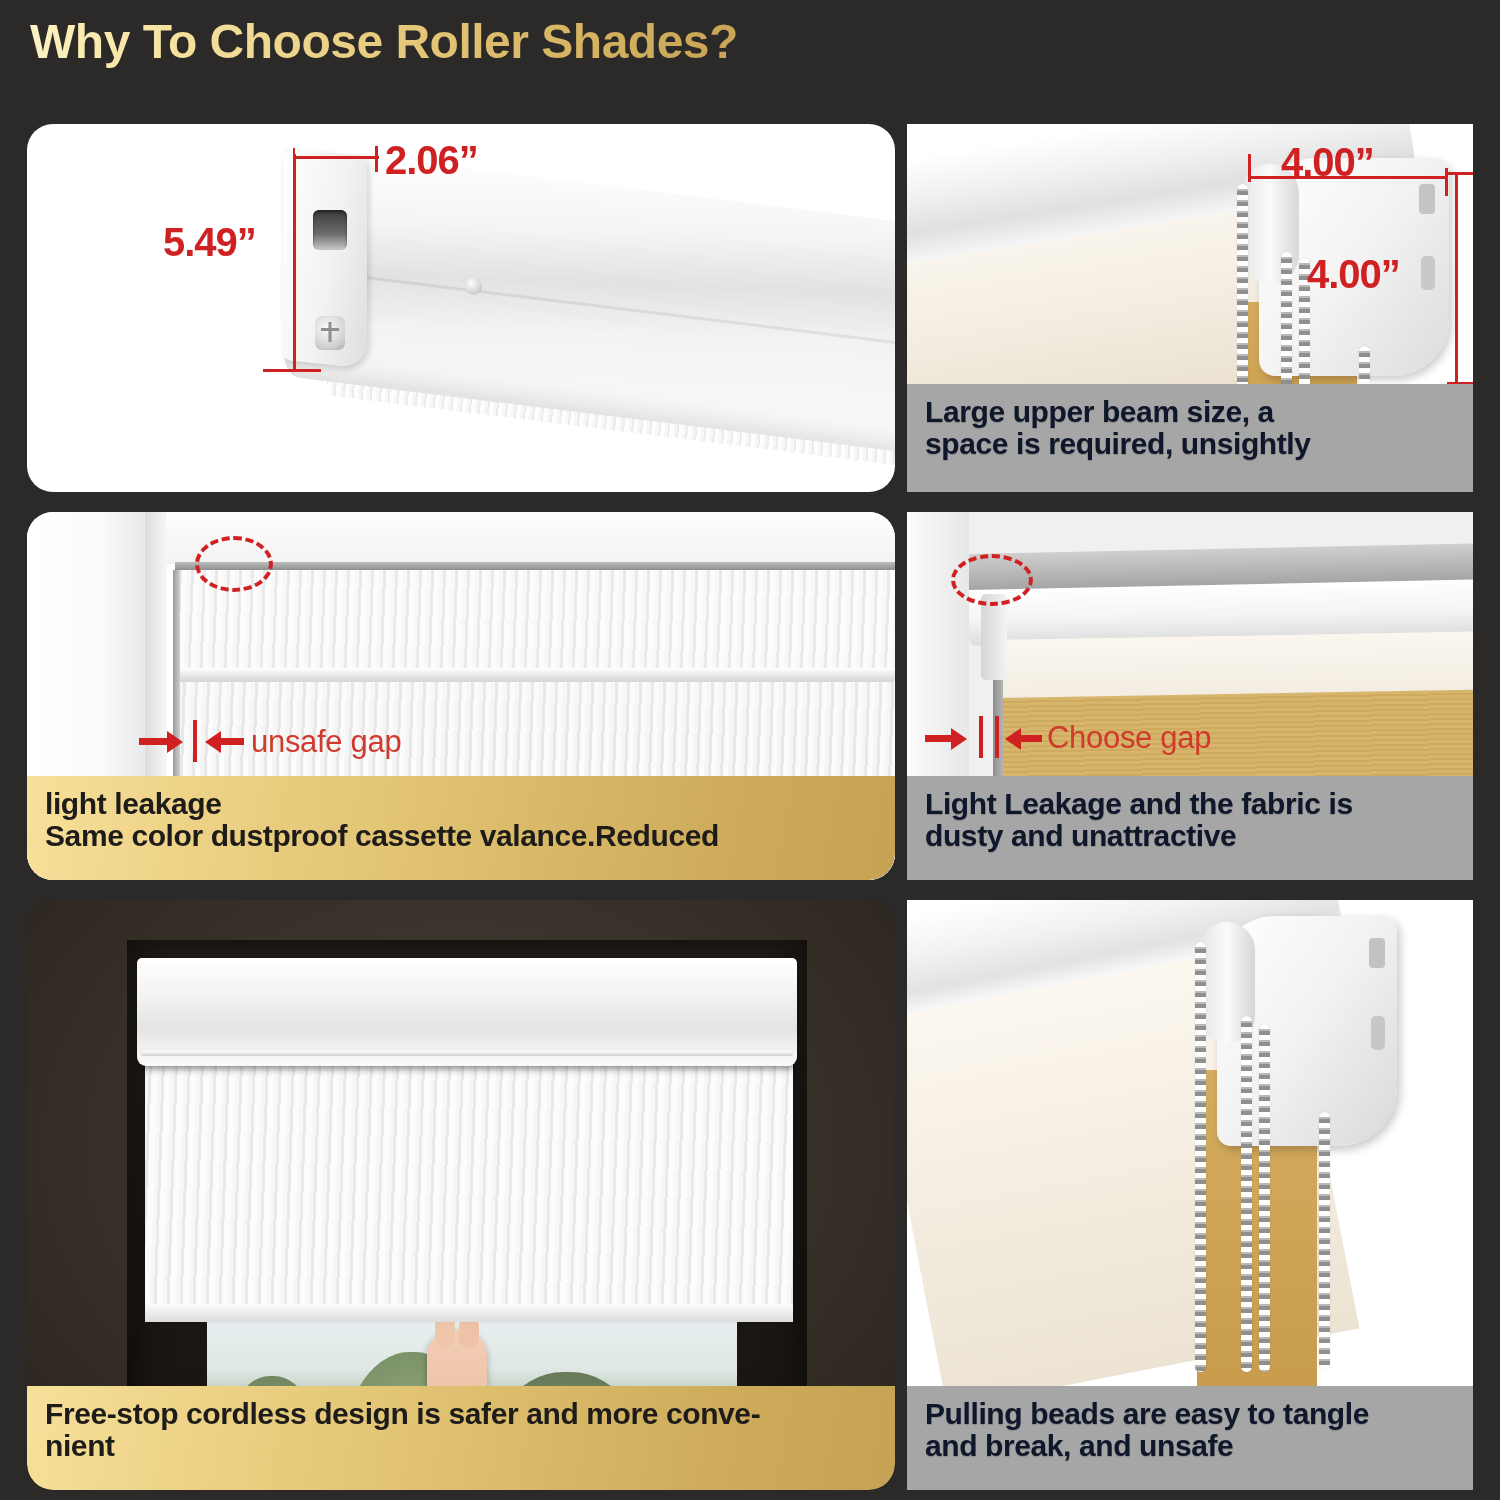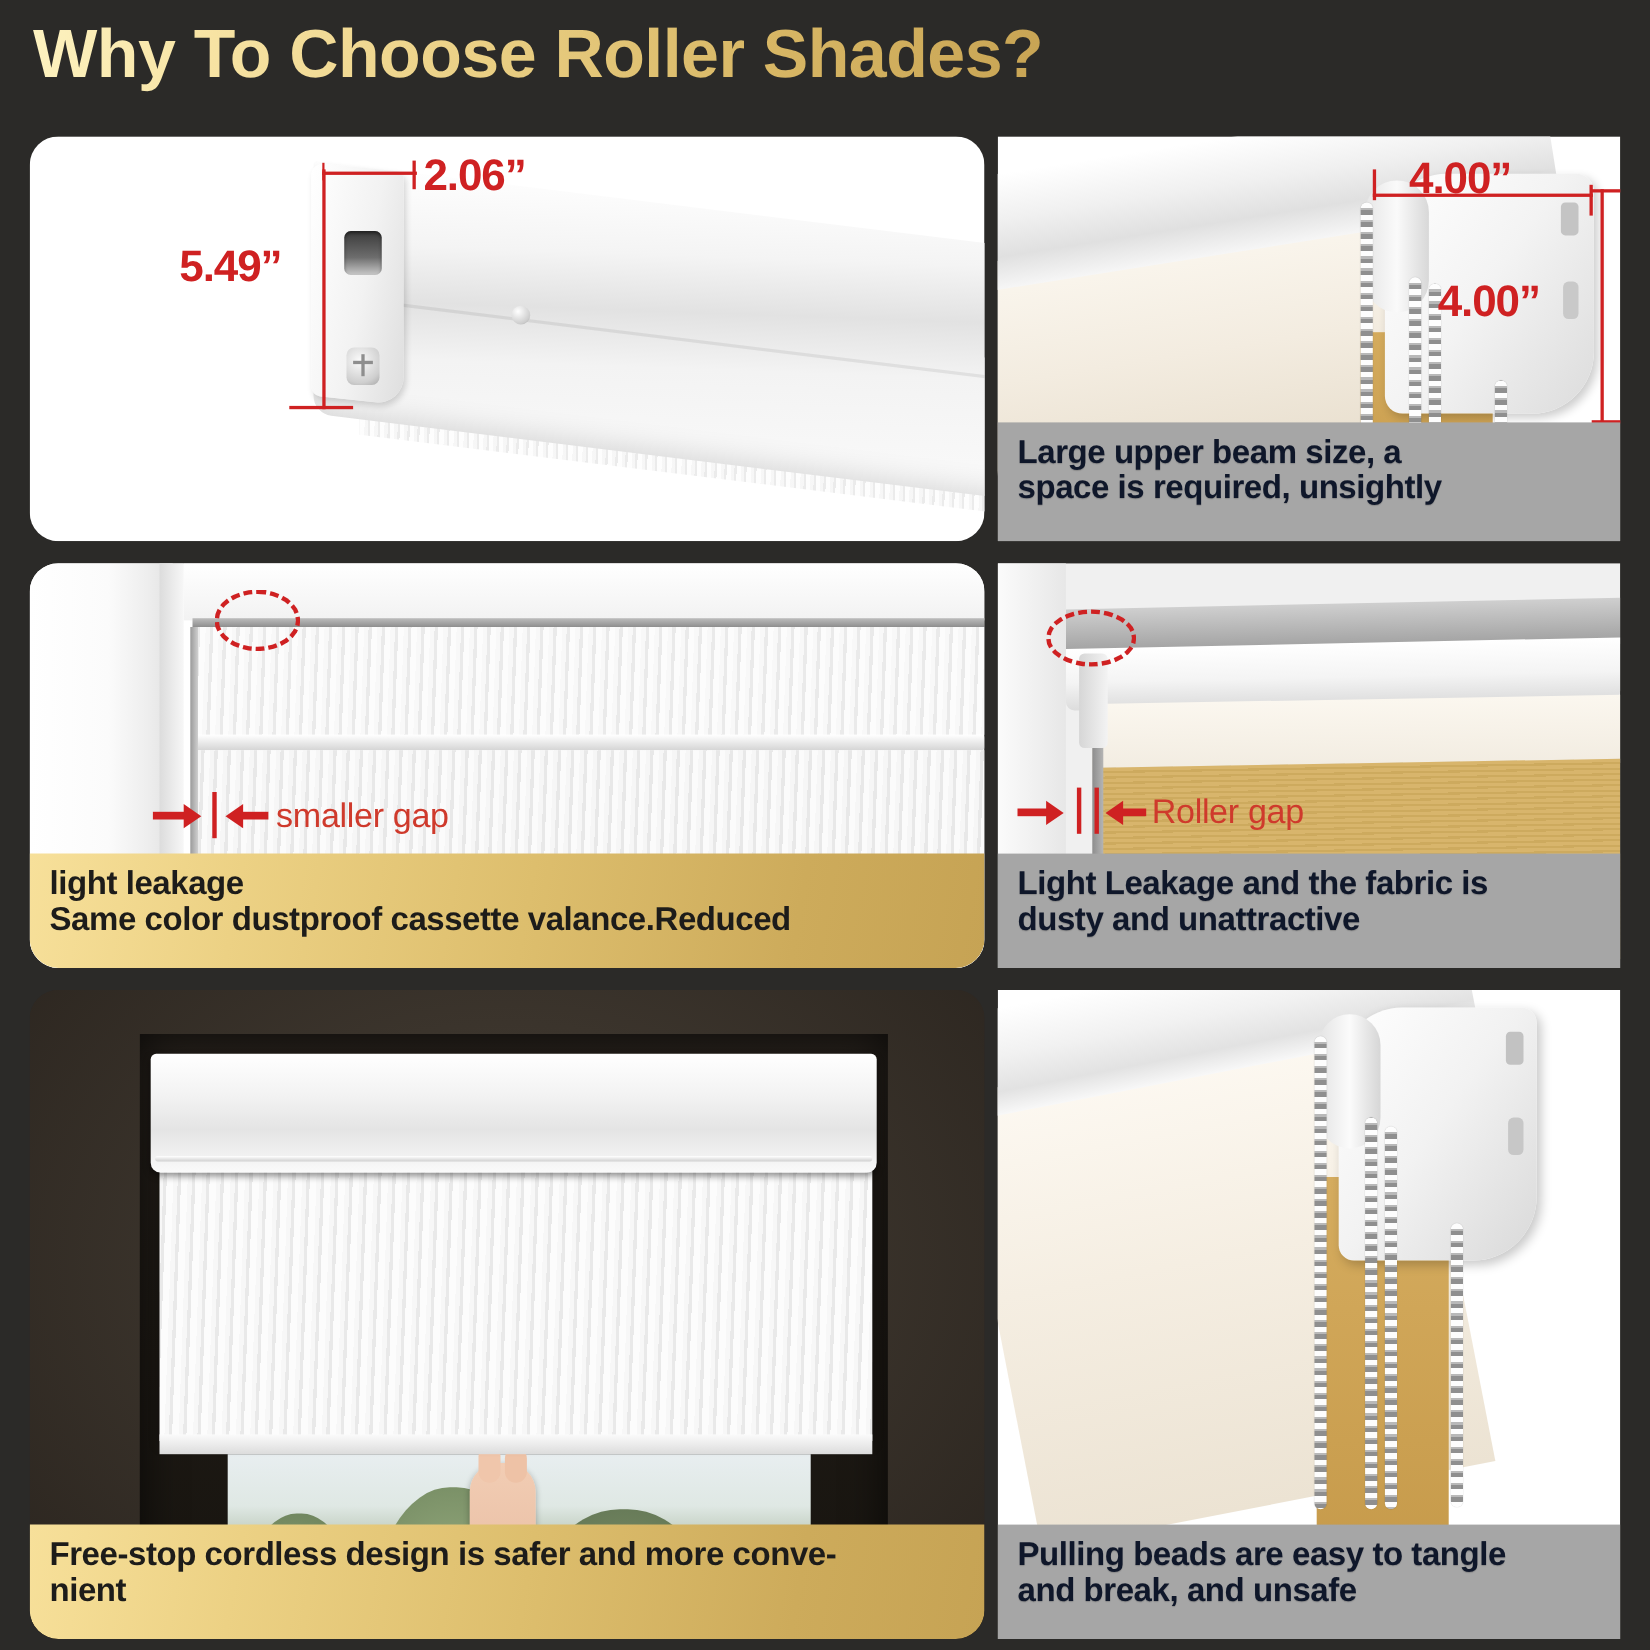--- a/index.html
+++ b/index.html
@@ -8,21 +8,21 @@
     width:1500px; height:1500px;
     background:#2b2a28;
     font-family:"Liberation Sans", sans-serif;
     overflow:hidden;
   }
 
   
   .title {
     position:absolute;
     left:30px; top:14px;
-    font-size:62px;
+    font-size:48px;
     font-weight:bold;
     letter-spacing:-0.5px;
     background:linear-gradient(95deg,#fdf2c0 0%,#f7e3a3 18%,#eacf84 45%,#d8b765 72%,#c8a454 100%);
     -webkit-background-clip:text;
     background-clip:text;
     color:transparent;
     -webkit-text-fill-color:transparent;
     white-space:nowrap;
   }
 
@@ -435,21 +435,21 @@
       <div class="p3-frame"></div>
       <div class="p3-frame-in"></div>
 
       <div class="dashcircle" style="left:168px;top:24px;width:78px;height:56px;"></div>
 
       <div class="redline" style="left:112px;top:226px;width:30px;height:7px;"></div>
       <div style="position:absolute;left:140px;top:219px;width:0;height:0;border-left:16px solid #cf2122;border-top:11px solid transparent;border-bottom:11px solid transparent;"></div>
       <div class="redline" style="left:166px;top:208px;width:4px;height:42px;"></div>
       <div style="position:absolute;left:178px;top:219px;width:0;height:0;border-right:16px solid #cf2122;border-top:11px solid transparent;border-bottom:11px solid transparent;"></div>
       <div class="redline" style="left:193px;top:226px;width:24px;height:7px;"></div>
-      <div class="gap-lbl" style="left:224px;top:212px;">smaller gap</div>
+      <div class="gap-lbl" style="left:224px;top:212px;">unsafe gap</div>
     </div>
     <div class="cap gold cap-h2">
       <span class="ln">light leakage</span>
       <span class="ln">Same color dustproof cassette valance.Reduced</span>
     </div>
   </div>
 
   <div class="cell bad col-r row-2">
     <div class="photo p4-bg">
       <div class="p4-top"></div>
@@ -461,21 +461,21 @@
       <div class="p4-wall"></div>
 
       <div class="dashcircle" style="left:44px;top:42px;width:82px;height:52px;"></div>
 
       <div class="redline" style="left:18px;top:223px;width:28px;height:7px;"></div>
       <div style="position:absolute;left:44px;top:216px;width:0;height:0;border-left:16px solid #cf2122;border-top:11px solid transparent;border-bottom:11px solid transparent;"></div>
       <div class="redline" style="left:72px;top:204px;width:4px;height:42px;"></div>
       <div class="redline" style="left:88px;top:204px;width:4px;height:42px;"></div>
       <div style="position:absolute;left:98px;top:216px;width:0;height:0;border-right:16px solid #cf2122;border-top:11px solid transparent;border-bottom:11px solid transparent;"></div>
       <div class="redline" style="left:113px;top:223px;width:22px;height:7px;"></div>
-      <div class="gap-lbl" style="left:140px;top:208px;">Roller gap</div>
+      <div class="gap-lbl" style="left:140px;top:208px;">Choose gap</div>
     </div>
     <div class="cap gray cap-h2">
       <span class="ln">Light Leakage and the fabric is</span>
       <span class="ln">dusty and unattractive</span>
     </div>
   </div>
 
   <div class="cell bad col-r row-3">
     <div class="photo p6-bg">
       <div class="p6-fab"></div>

